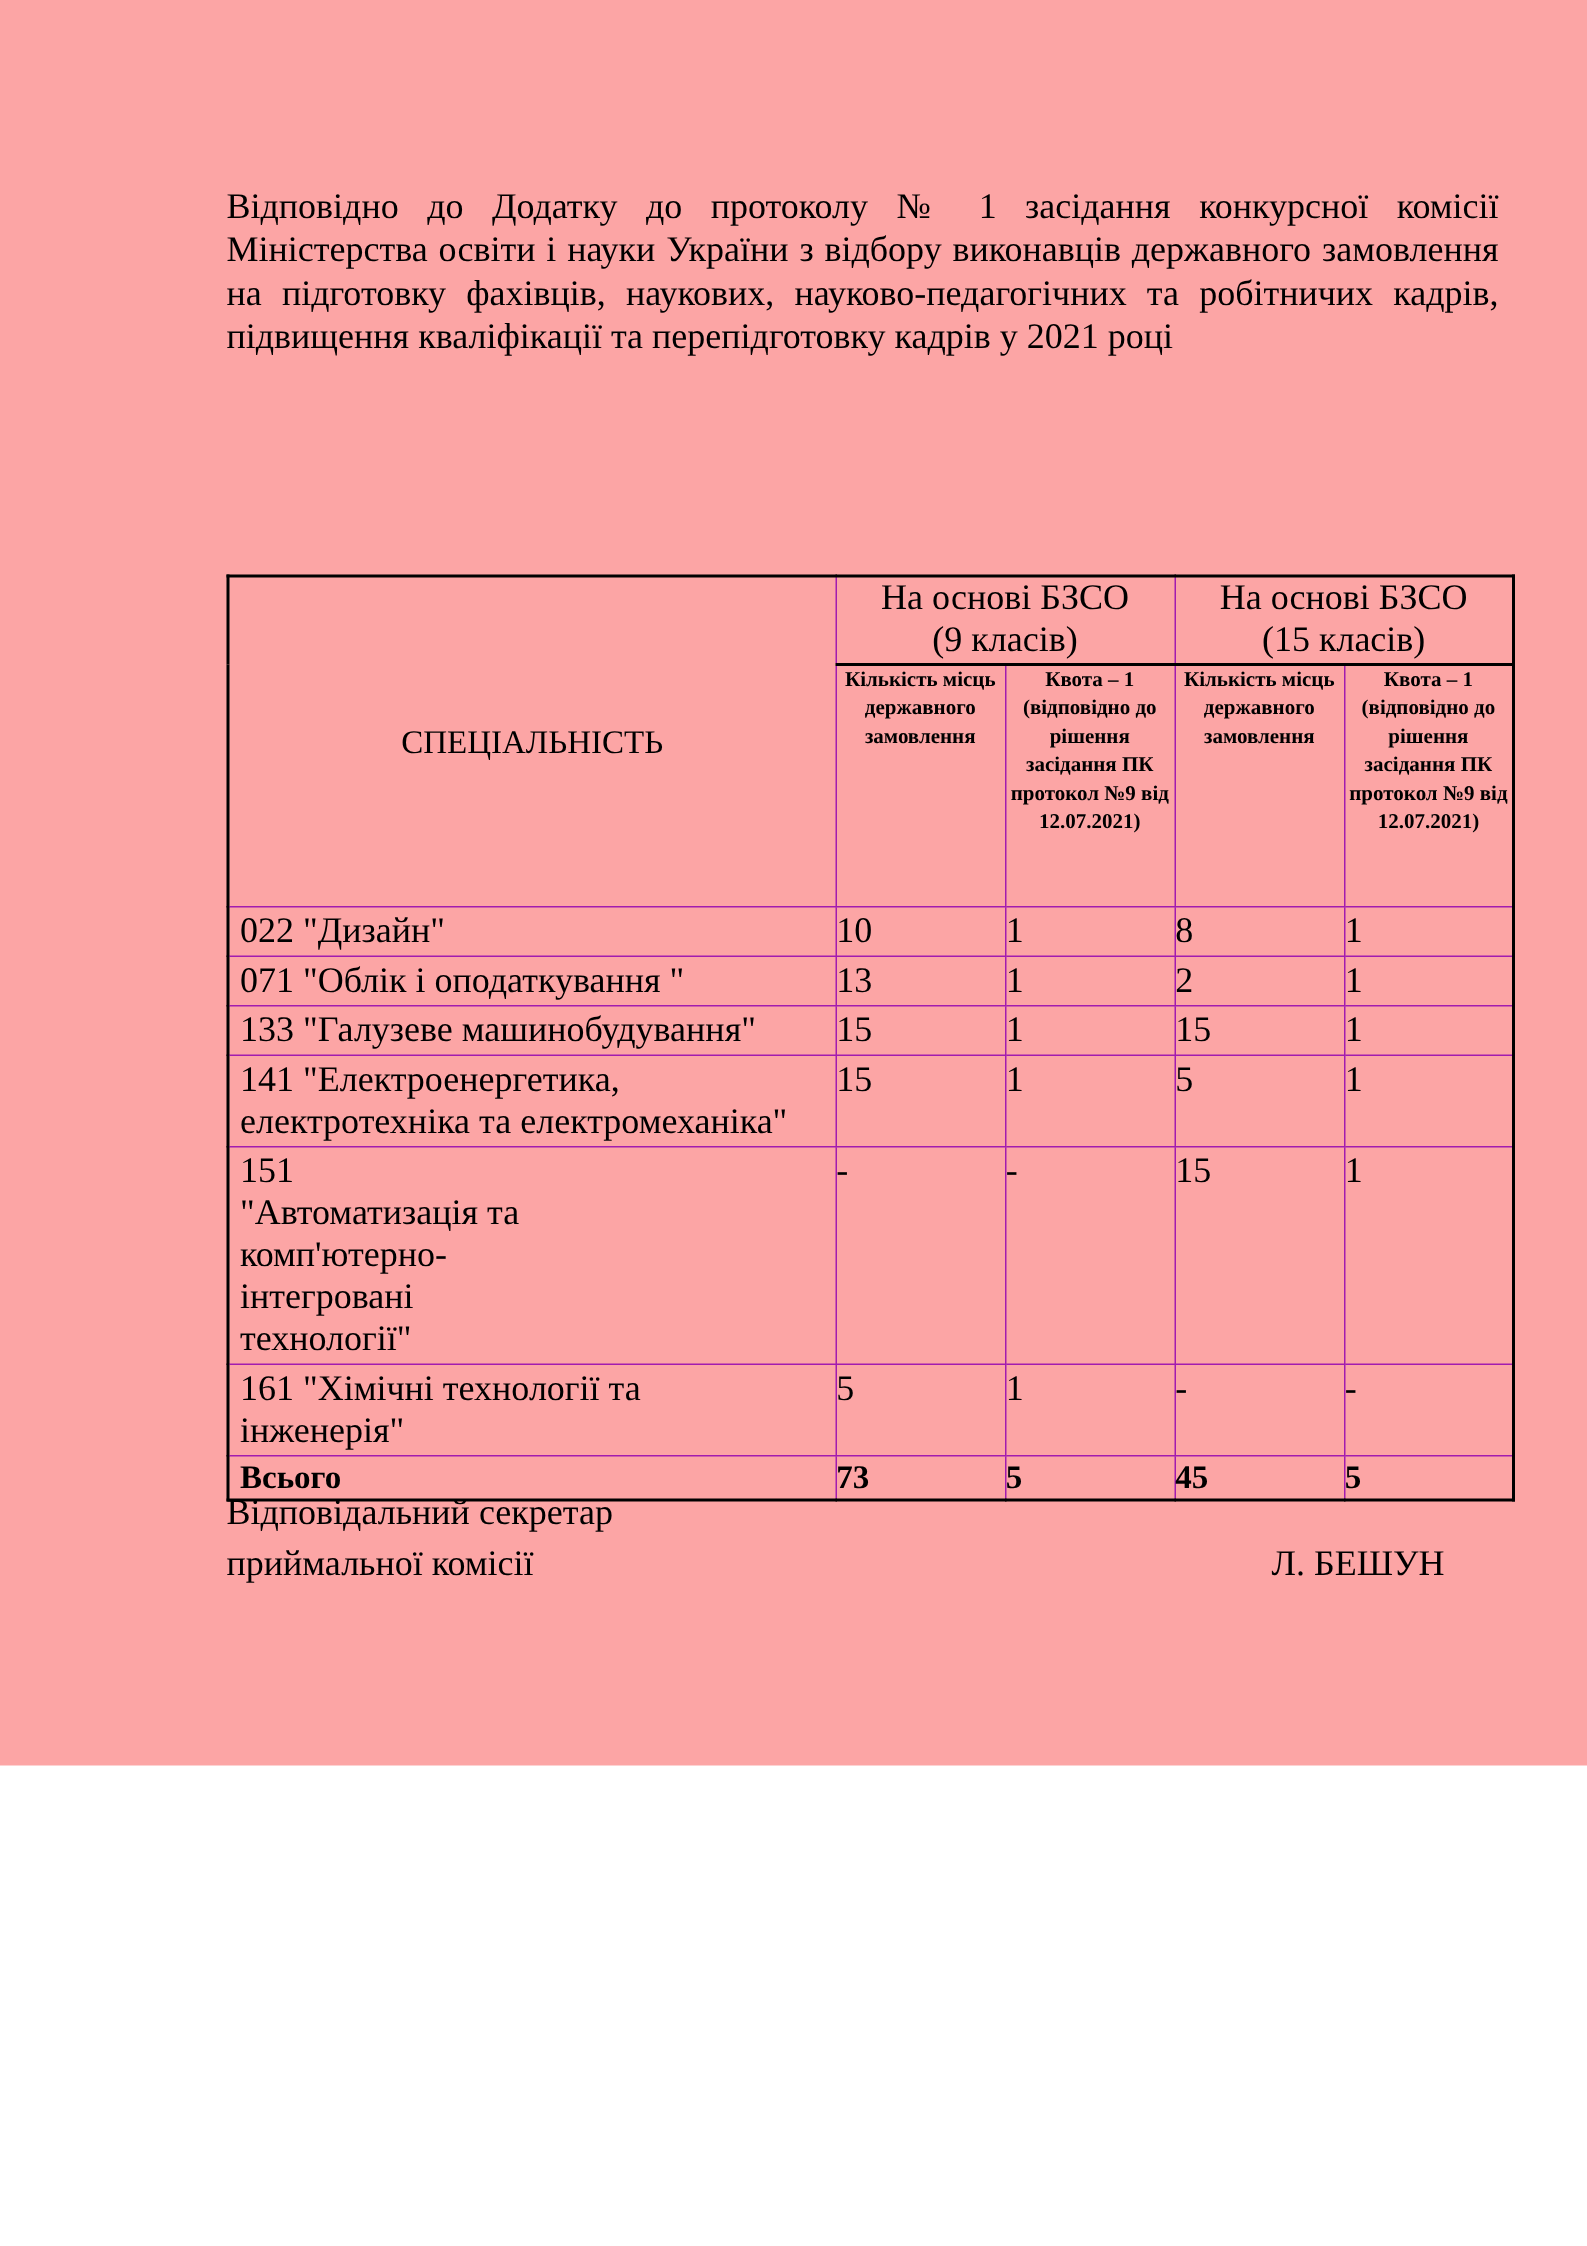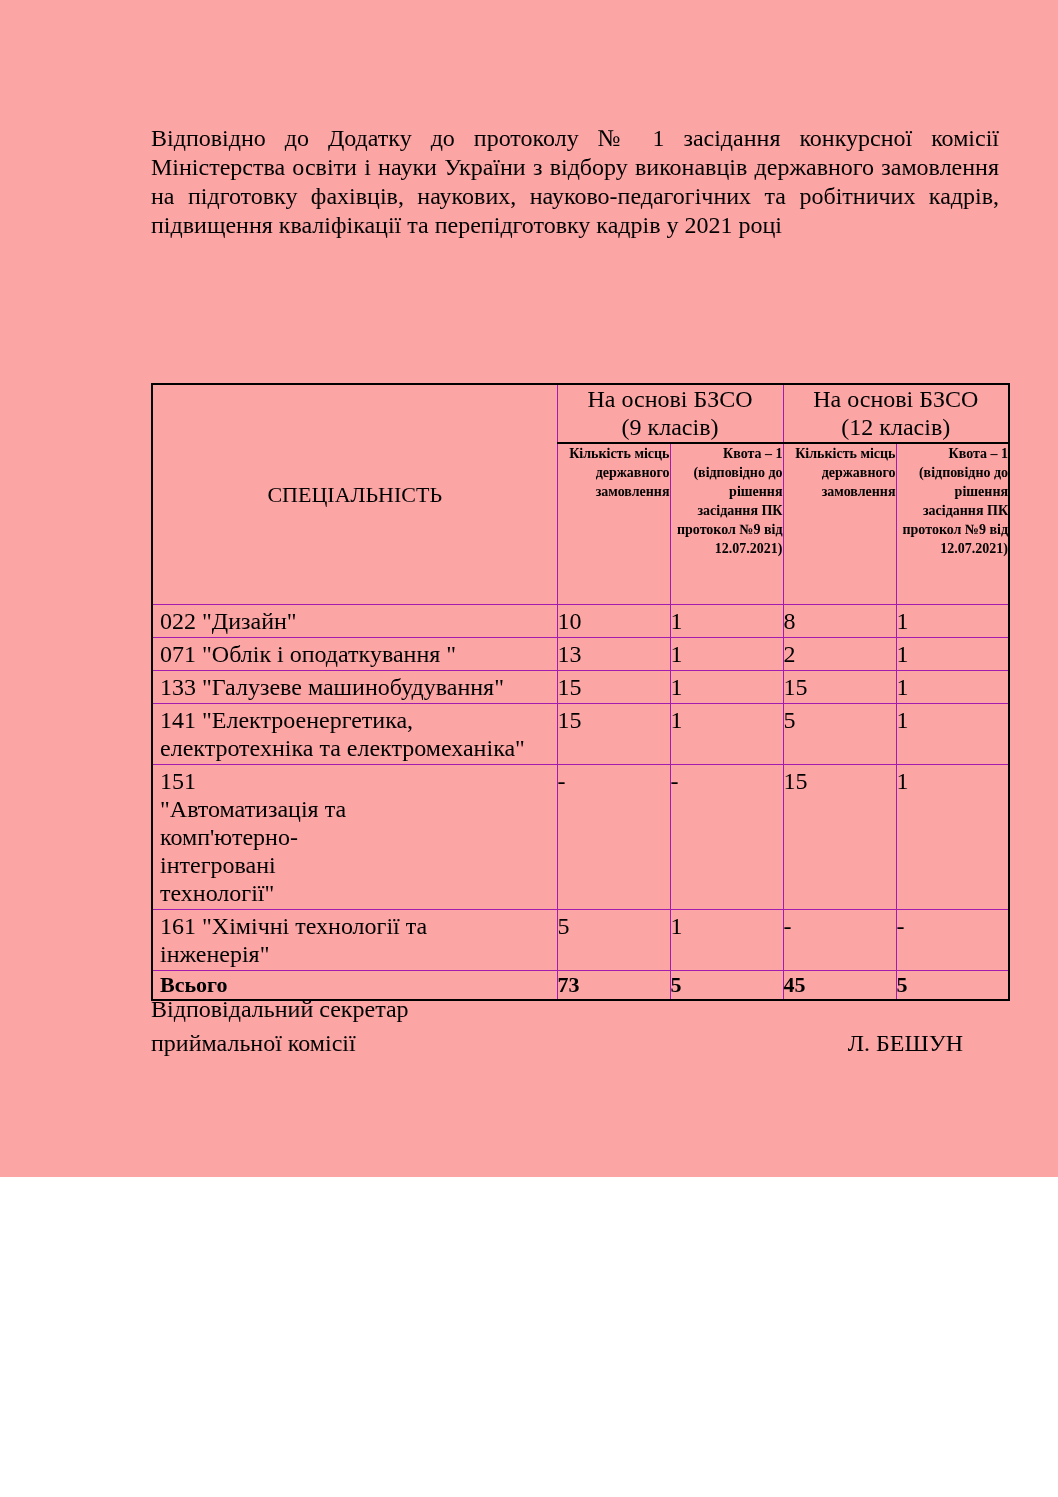--- a/index.html
+++ b/index.html
@@ -10,21 +10,21 @@
     table.spec { position: absolute; left: 151px; top: 383px; width: 857px; border-collapse: collapse; table-layout: fixed; }
     table.spec td, table.spec th { border: 1px solid #a21caf; padding: 0; vertical-align: top; }
     table.spec { border: 2px solid #000; }
     col.c0 { width: 405px; }
     col.c1 { width: 113px; }
     col.c2 { width: 113px; }
     col.c3 { width: 113px; }
     col.c4 { width: 113px; }
     .grp { font-size: 24px; line-height: 28px; text-align: center; font-weight: normal; height: 57px; }
     .grp { border-bottom: 2px solid #000 !important; }
-    .sub { font-size: 14px; line-height: 19px; text-align: right; font-weight: bold; height: 160px; font-family: "Liberation Serif", serif; margin-top: 16px; }
+    .sub { font-size: 14px; line-height: 19px; text-align: center; font-weight: bold; height: 160px; font-family: "Liberation Serif", serif; margin-top: 16px; }
     .spec-head { font-size: 22px; text-align: center; vertical-align: middle !important; font-weight: normal; margin-top: 34px; }
     .name { font-size: 24px; line-height: 28px; padding: 2px 8px 2px 7px !important; text-align: left; }
     .num { font-size: 24px; line-height: 28px; padding-top: 2px !important; }
     .total td { font-weight: bold; font-size: 22px; line-height: 24px; padding-top: 2px !important; }
     .signature { position: absolute; left: 151px; top: 992px; width: 812px; font-size: 24px; line-height: 34px; font-family: Liberation Serif, serif; }
     .signature .row { display: flex; justify-content: space-between; }
   </style>
 </head>
 <body>
 
@@ -44,21 +44,21 @@
     </colgroup>
     <tbody>
         <tr>
       <td class="spec-head" rowspan="2">СПЕЦІАЛЬНІСТЬ</td>
       <td class="grp" colspan="2">
         <div>На основі БЗСО</div>
         <div>(9 класів)</div>
       </td>
       <td class="grp" colspan="2">
         <div>На основі БЗСО</div>
-        <div>(12 класів)</div>
+        <div>(15 класів)</div>
       </td>
     </tr>
     <tr>
       <td class="sub">Кількість місць державного замовлення</td>
       <td class="sub">Квота – 1 (відповідно до рішення засідання ПК протокол №9 від 12.07.2021)</td>
       <td class="sub">Кількість місць державного замовлення</td>
       <td class="sub">Квота – 1 (відповідно до рішення засідання ПК протокол №9 від 12.07.2021)</td>
     </tr>
 
     <tr>

